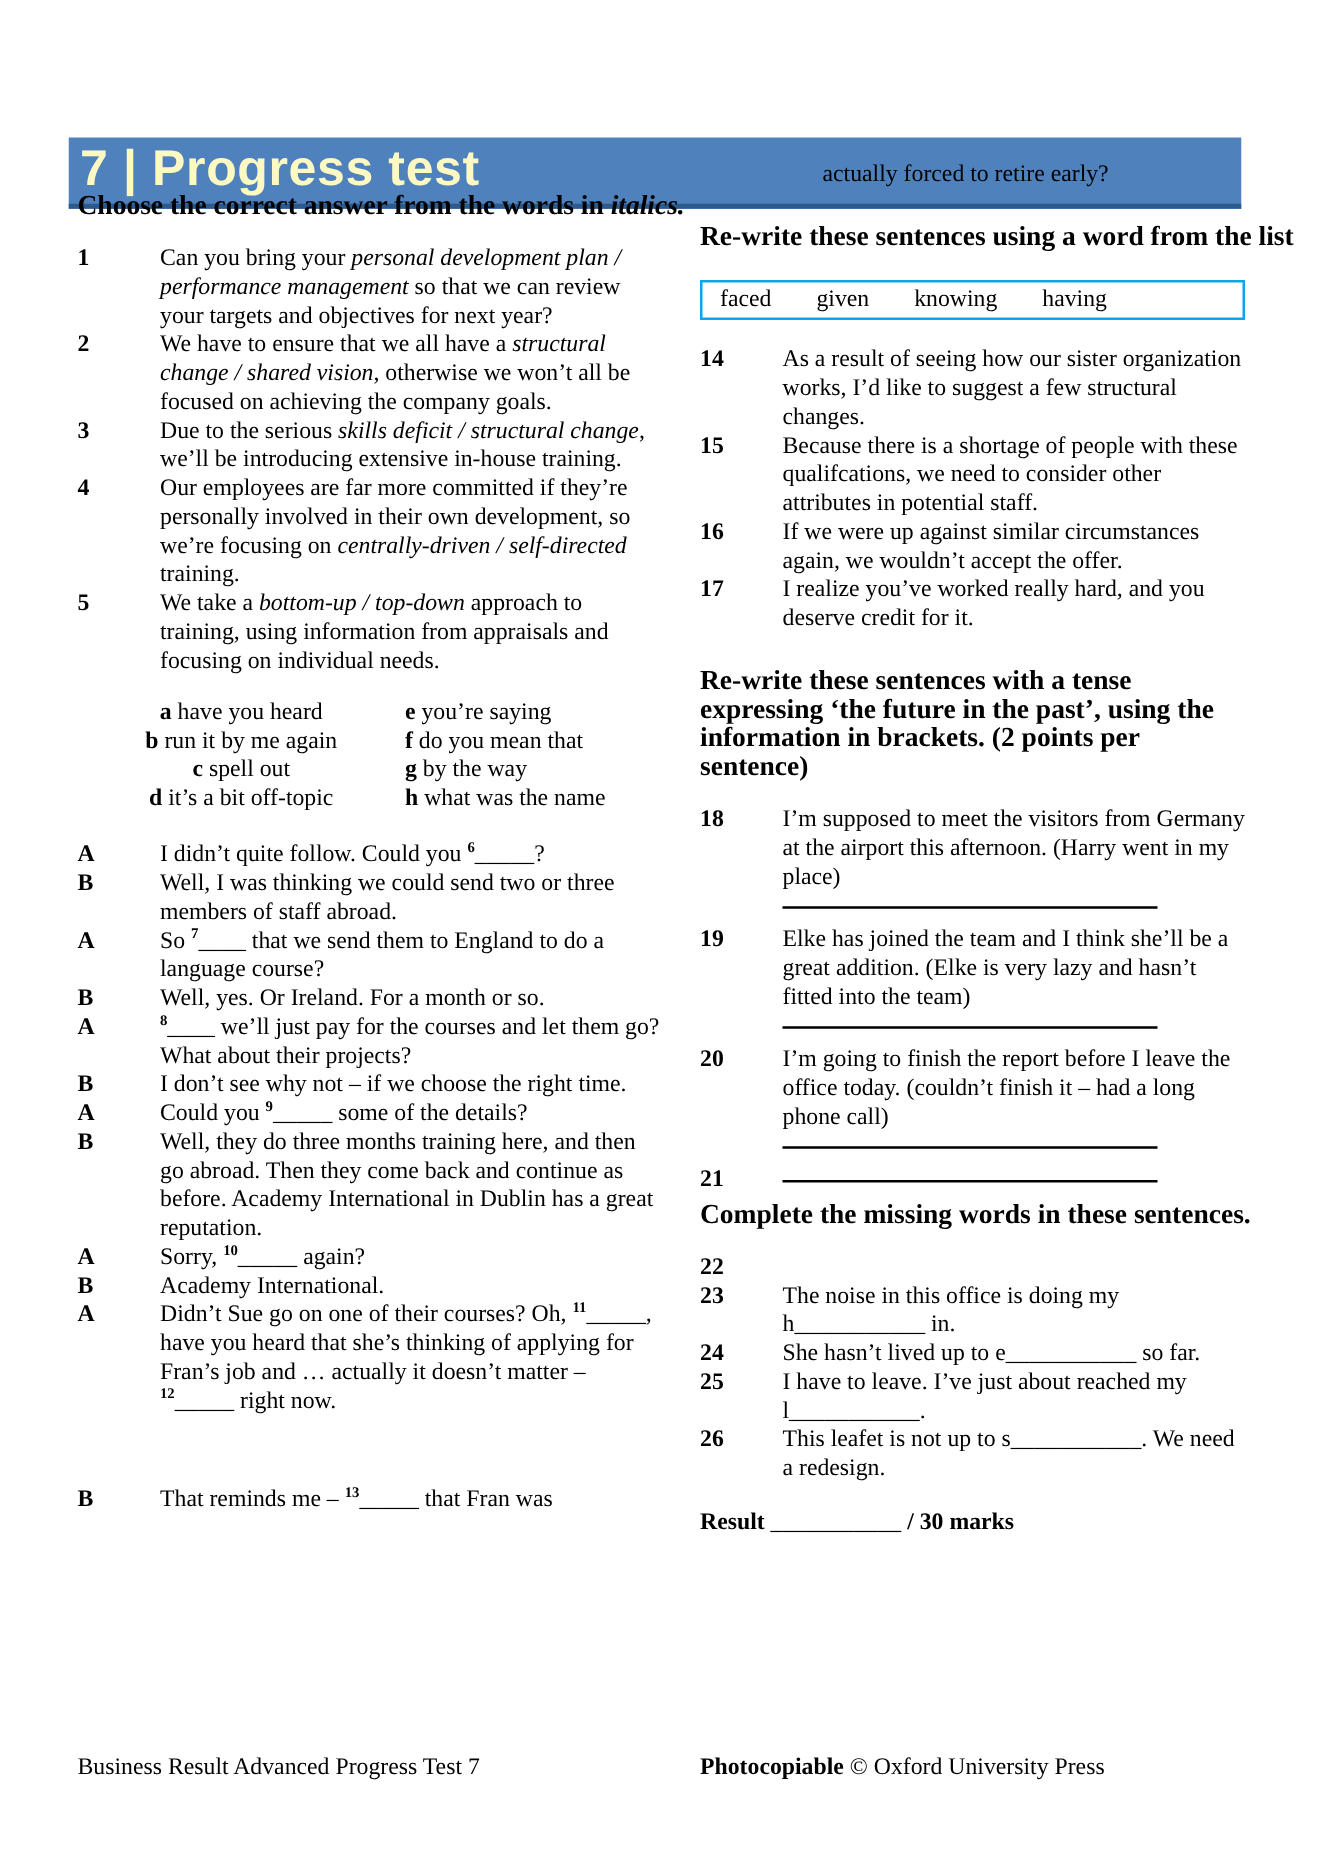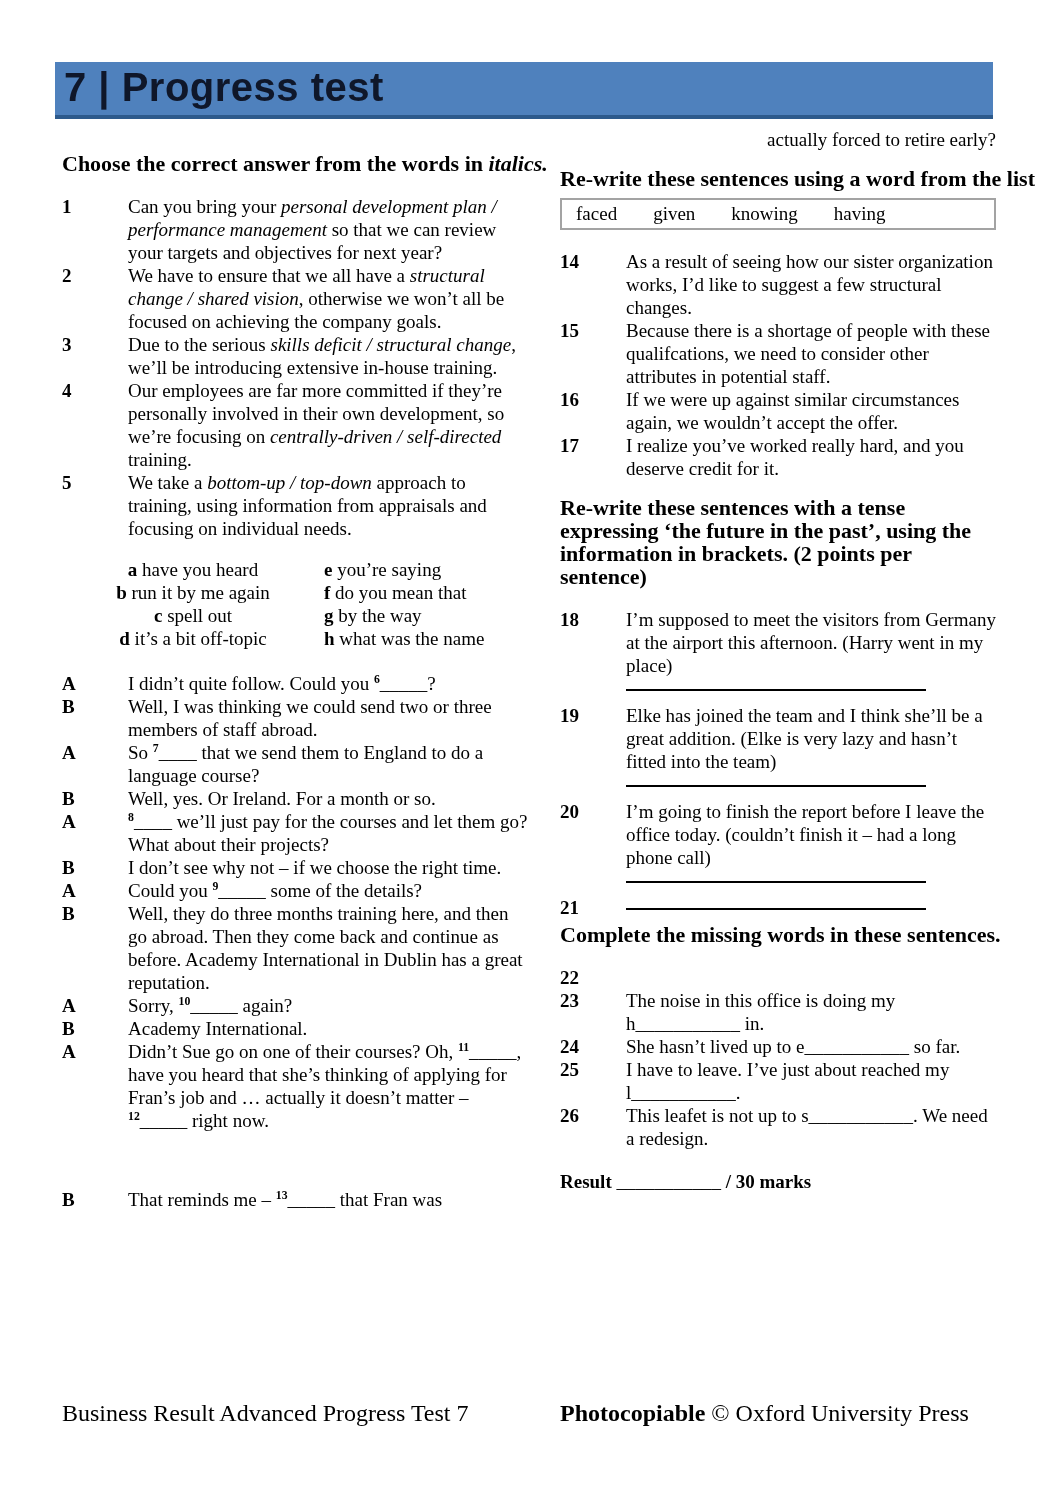--- a/index.html
+++ b/index.html
@@ -14,53 +14,53 @@
     position: absolute; left: 55px; top: 62px; width: 938px; height: 57px;
     background: #4f81bd; border-bottom: 4px solid #2d5a8c;
     color: #fff; font-family: "Liberation Sans", sans-serif;
     font-weight: bold; font-size: 40px; line-height: 51px;
     padding-left: 9px; letter-spacing: 0.5px;
   }
   .col-left  { position: absolute; left: 62px;  top: 152px; width: 466px; }
   .col-right { position: absolute; left: 560px; top: 128px; width: 436px; }
   .section-heading { font-weight: bold; font-size: 22px; line-height: 23px; }
   .nowrap { white-space: nowrap; }
-  .mt-h2 { margin-top: 16px; }
+  .mt-h2 { margin-top: 26px; }
   .mt-items { margin-top: 20px; }
   .num-item, .dialogue-row, .phrase-row { display: flex; align-items: flex-start; }
   .num, .speaker { width: 66px; flex: none; font-weight: bold; }
   .body { flex: 1; min-width: 0; }
-  .indent-body { margin-left: 98px; text-align: right; }
+  .indent-body { margin-left: 98px; }
   .phrases { margin-top: 18px; }
   .pcell  { width: 262px; flex: none; text-align: center; }
   .pcell2 { flex: 1; }
   .pletter { font-weight: bold; }
   .dialogue { margin-top: 22px; }
   .dialogue-last { margin-top: 56px; }
   .seg-b { font-weight: bold; }
   .seg-i { font-style: italic; }
   .seg-s { font-weight: bold; font-size: 0.62em; vertical-align: super; line-height: 0; }
   .word-box {
-    margin-top: 8px; border: 2px solid #a3a3a3;
+    margin-top: 24px; border: 2px solid #0ea5e9;
     display: flex; gap: 36px; padding: 2px 6px 3px 14px;
   }
   .rw-item { margin-bottom: 0; }
   .blank-rule {
     width: 300px; height: 0; border-bottom: 2px solid #000;
     margin-top: 12px; margin-bottom: 13px;
   }
   .result-line { margin-top: 20px; padding-right: 4px; }
-  .footer { position: absolute; top: 1402px; font-size: 24px; }
+  .footer { position: absolute; top: 1402px; font-size: 19px; }
   .footer-left  { left: 62px; }
   .footer-right { left: 560px; }
 </style>
 </head>
 <body>
 
-<div class="banner" style="background: rgb(79, 129, 189); border-bottom-color: rgb(45, 90, 140); color: #0f172a;">
+<div class="banner" style="background: rgb(79, 129, 189); border-bottom-color: rgb(45, 90, 140); color: #fef9c3; margin-top: 48px;">
   <span>7 | Progress test</span>
 </div>
 
 <div class="col-left">
 
   <div class="section-heading nowrap"><span class="seg-b">Choose the correct answer from the words in </span><span class="seg-b seg-i">italics.</span></div>
 
   <div class="mt-items">
     <div class="num-item">
       <span class="num">1</span>

